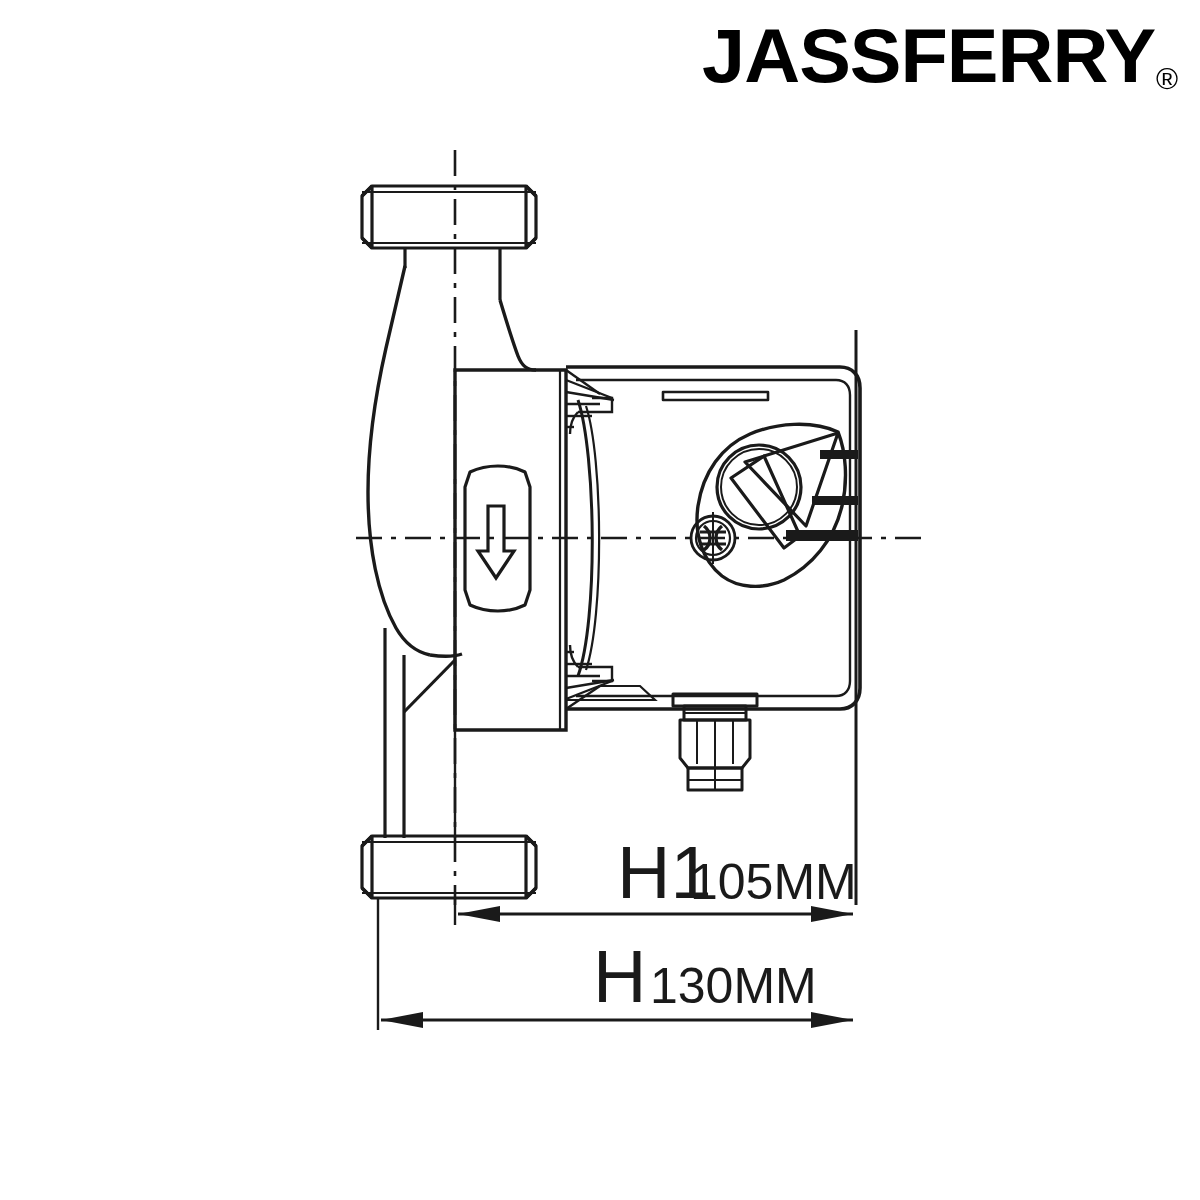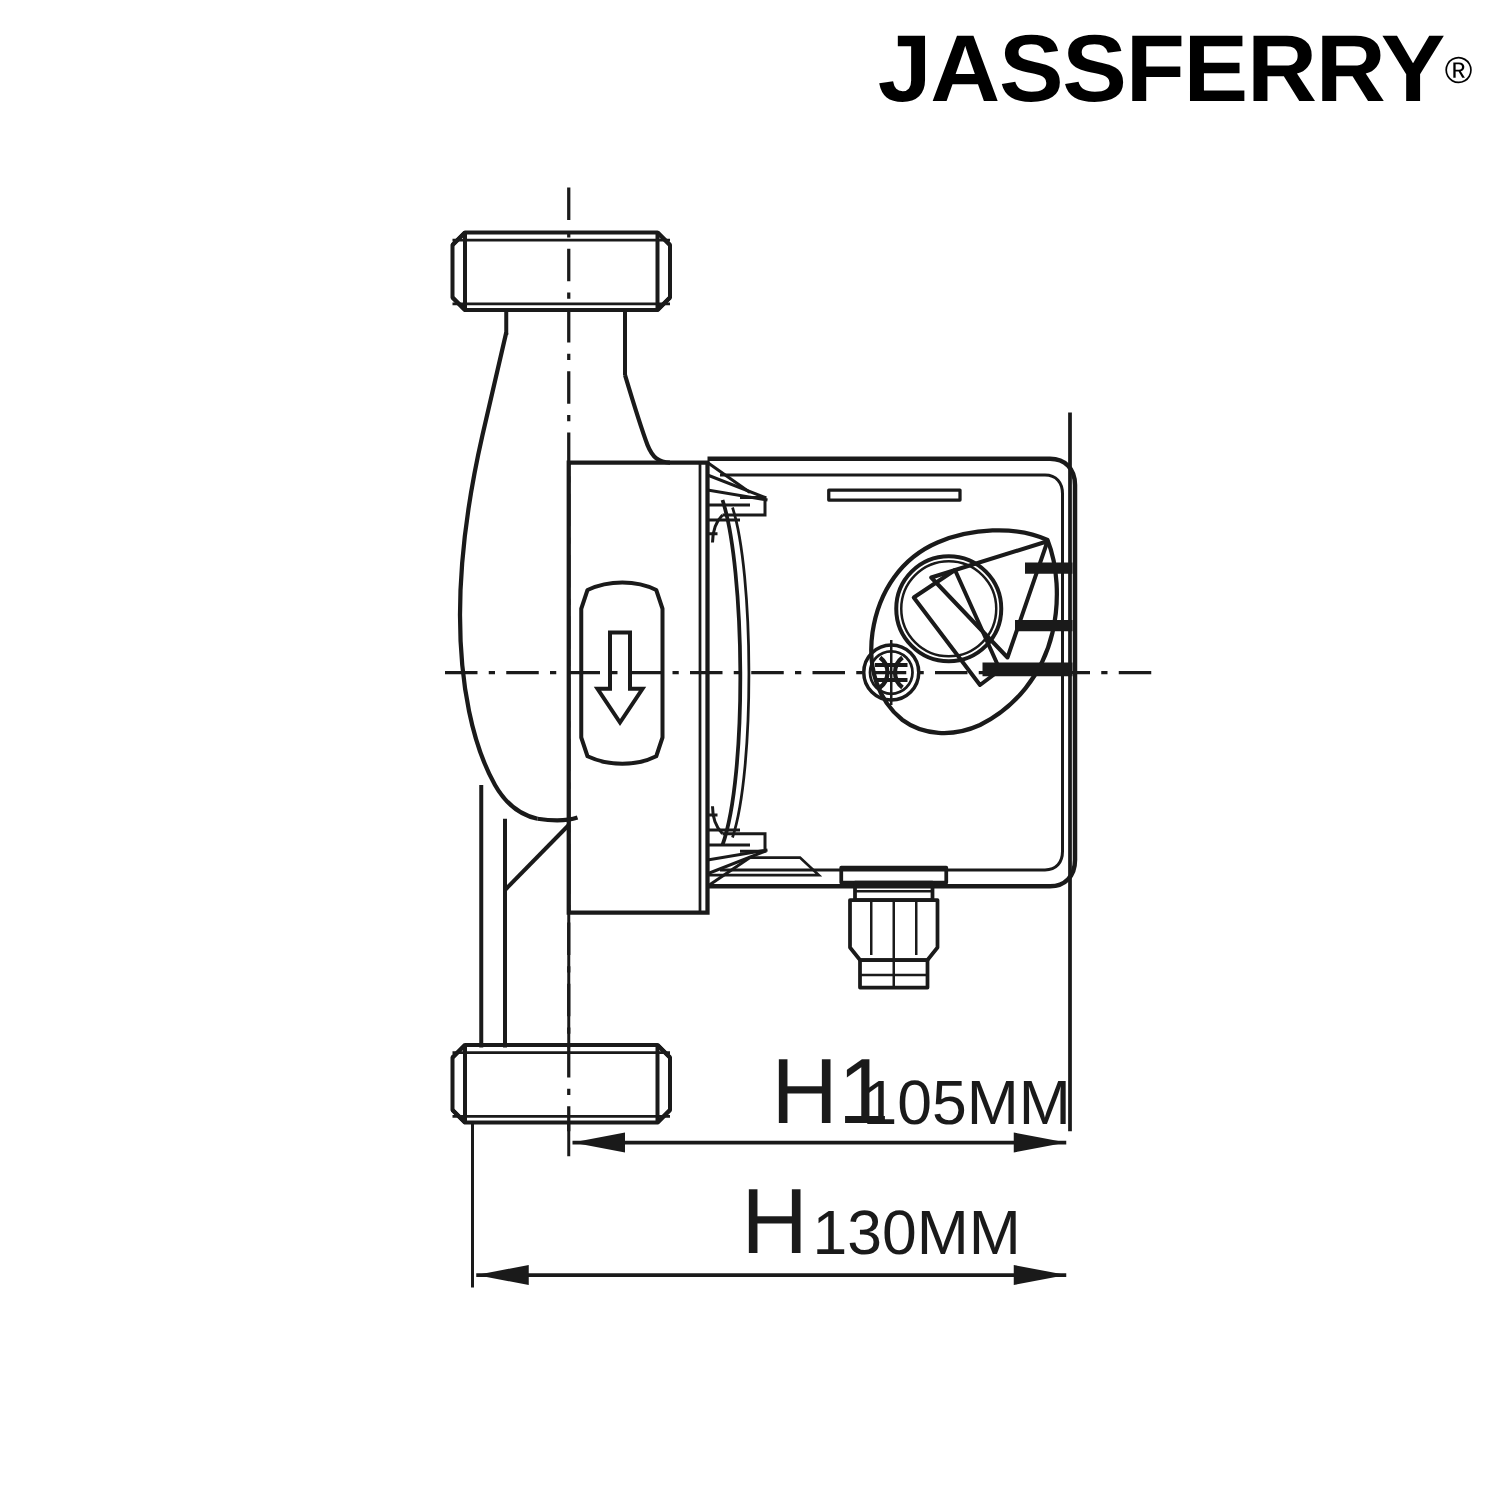--- a/index.html
+++ b/index.html
@@ -18,21 +18,21 @@
     position: absolute;
     inset: 0;
     width: 1200px;
     height: 1200px;
   }
   .brand-logo {
     position: absolute;
     top: 18px;
     right: 22px;
     display: flex;
-    align-items: center;
+    align-items: flex-end;
     line-height: 1;
   }
   .brand-wordmark {
     font-family: "Liberation Sans", sans-serif;
     font-weight: bold;
     font-size: 76px;
     letter-spacing: -1px;
     color: #000000;
     font-stretch: condensed;
     transform: scaleX(1.02);

